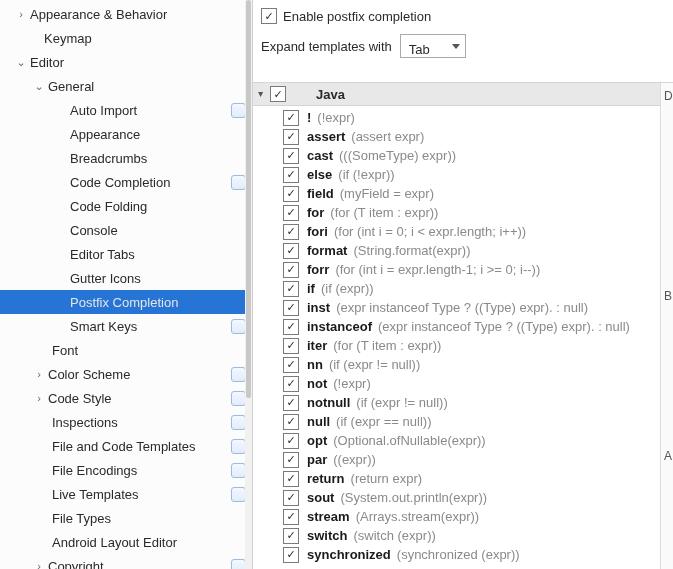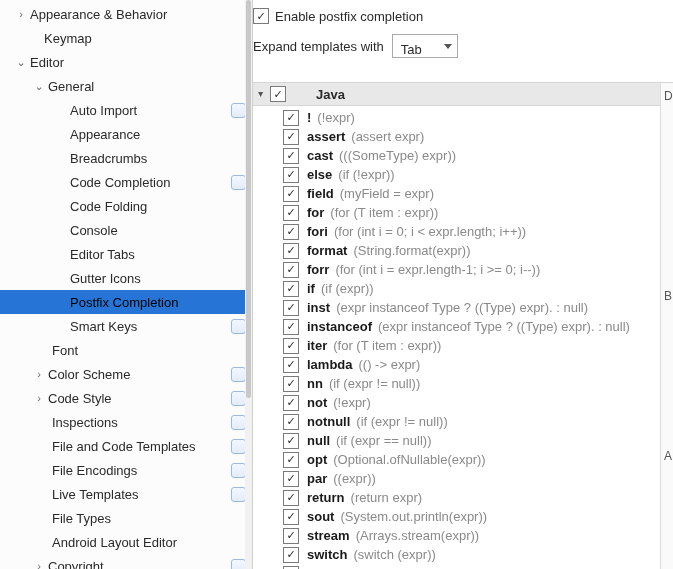--- a/index.html
+++ b/index.html
@@ -33,21 +33,21 @@
   .tree-row {
     display: flex;
     align-items: center;
     height: 24px;
     padding-right: 18px;
     position: relative;
     cursor: default;
   }
   .tree-row.selected {
     background: #2675d6;
-    color: #000000;
+    color: #e5e5e5;
     text-align: center;
   }
   .tree-row .lbl {
     white-space: nowrap;
     overflow: hidden;
   }
   .tree-row.bold .lbl { font-weight: 400; }
   .tree-row .chev {
     width: 14px;
     text-align: center;
@@ -87,21 +87,21 @@
 
   
   .main {
     flex: 1 1 auto;
     display: flex;
     flex-direction: column;
     position: relative;
     overflow: hidden;
   }
   .toprow {
-    padding: 8px 10px 4px 0;
+    padding: 8px 10px 4px 8px;
   }
   .checkbox-row {
     display: flex;
     align-items: center;
     gap: 6px;
     margin-bottom: 10px;
   }
   .chk {
     width: 14px;
     height: 14px;
@@ -419,25 +419,20 @@
               <span class="tkey">instanceof</span>
               <span class="tdesc">(expr instanceof Type ? ((Type) expr). : null)</span>
             </div>
             <div class="trow">
               <span class="chk" style="margin-right: 8px;"></span>
               <span class="tkey">iter</span>
               <span class="tdesc">(for (T item : expr))</span>
             </div>
             <div class="trow">
               <span class="chk" style="margin-right: 8px;"></span>
-              <span class="tkey">lambda</span>
-              <span class="tdesc">(() -&gt; expr)</span>
-            </div>
-            <div class="trow">
-              <span class="chk" style="margin-right: 8px;"></span>
               <span class="tkey">nn</span>
               <span class="tdesc">(if (expr != null))</span>
             </div>
             <div class="trow">
               <span class="chk" style="margin-right: 8px;"></span>
               <span class="tkey">not</span>
               <span class="tdesc">(!expr)</span>
             </div>
             <div class="trow">
               <span class="chk" style="margin-right: 8px;"></span>

